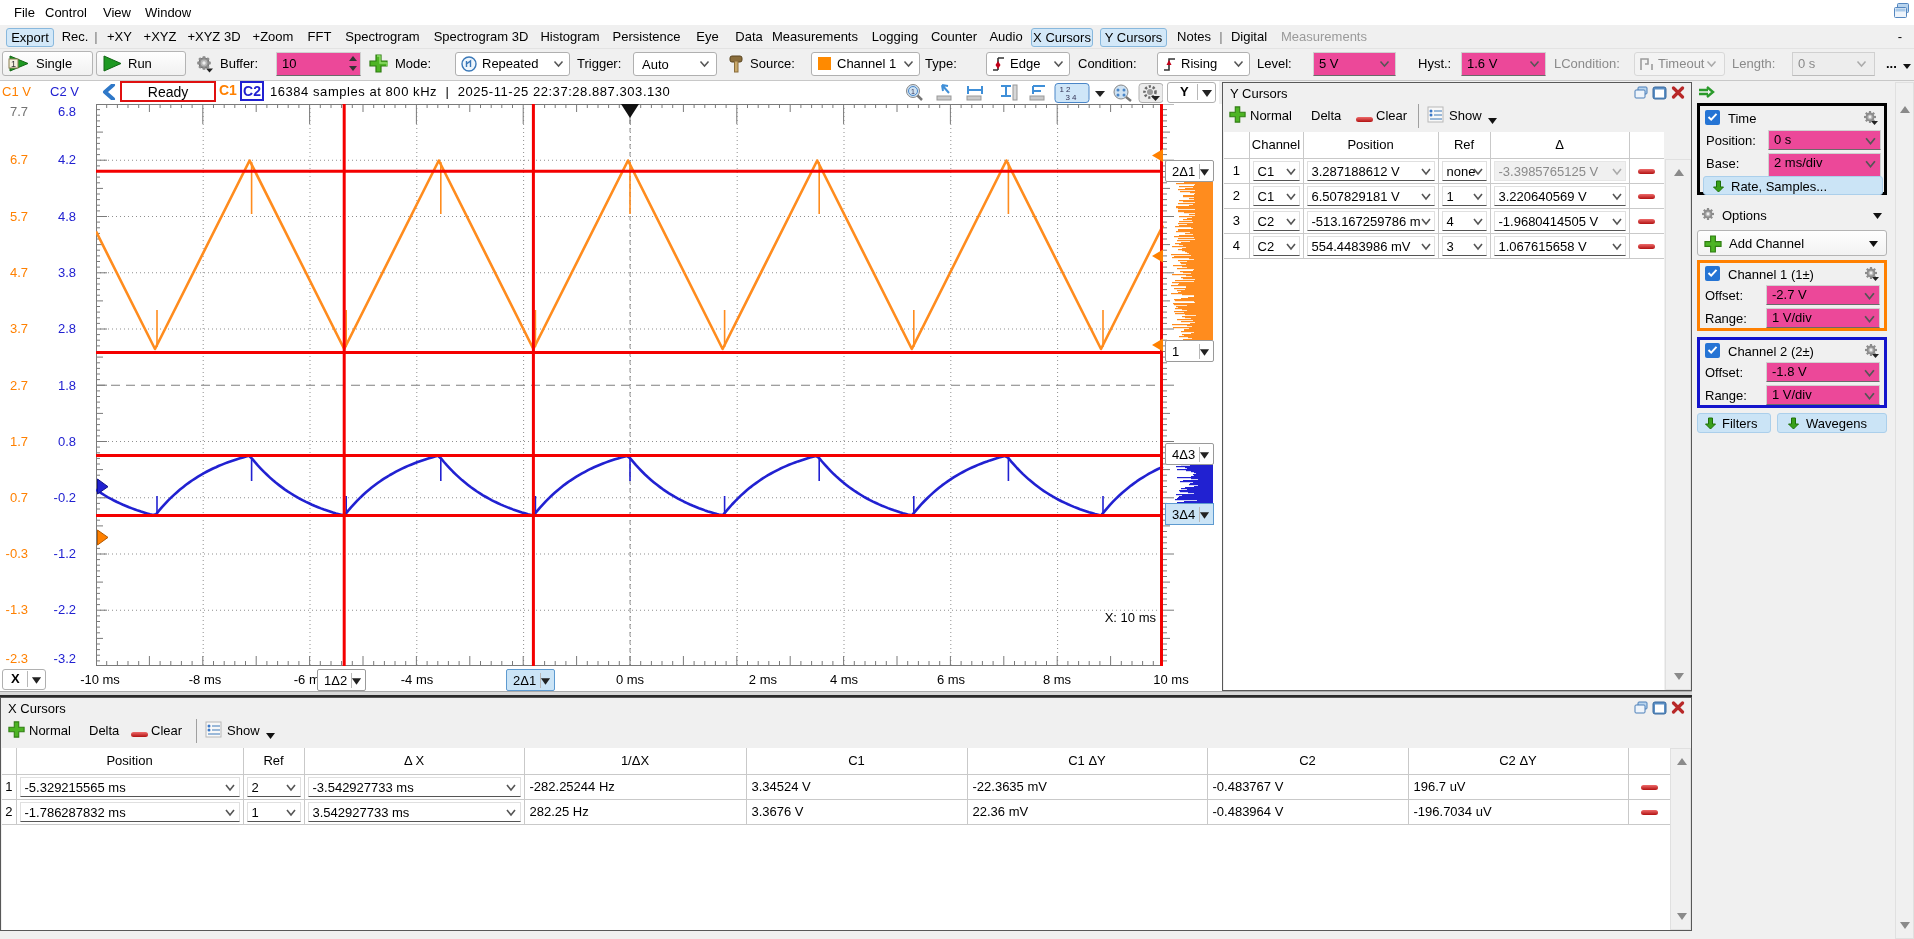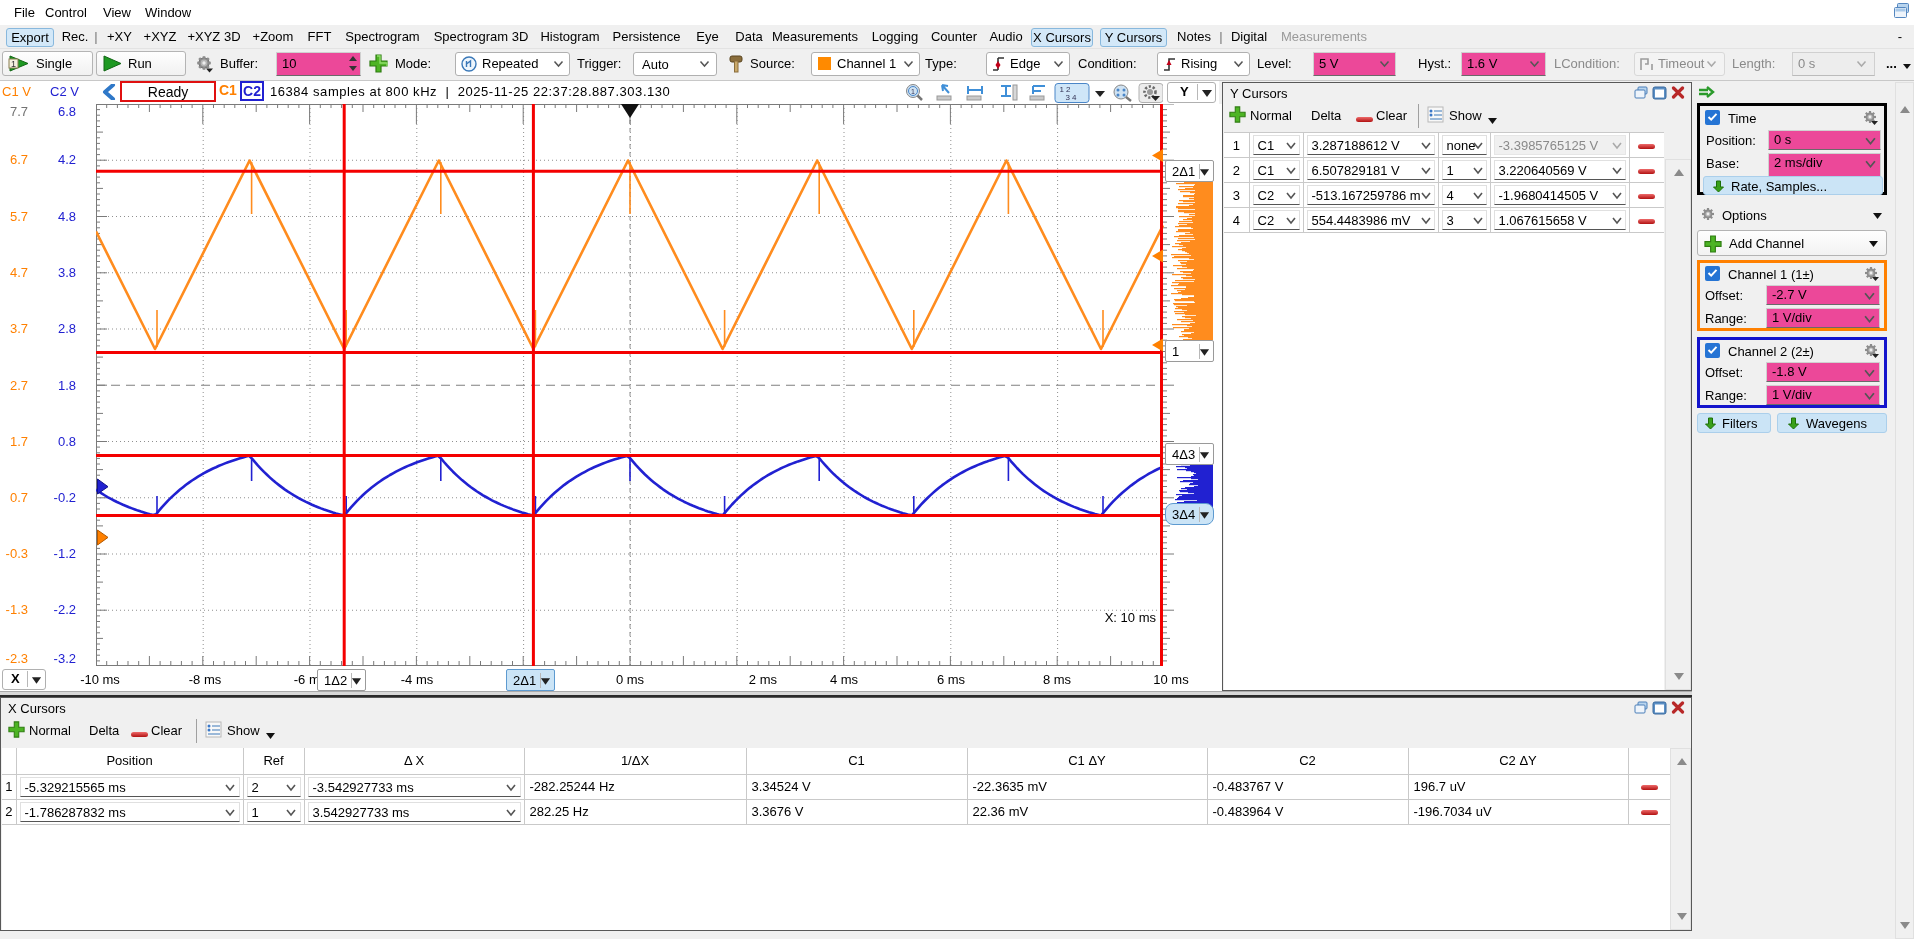--- a/index.html
+++ b/index.html
@@ -954,21 +954,21 @@
       <polygon points="1,1 11,1 6,8" fill="#222"></polygon>
     </svg>
   </div>
 <div class="abs" style="left:1165px;top:443px;width:49px;height:22px;background:#fff;border:1px solid #9a9a9a;border-radius:2px">
     <span style="position:absolute;left:6px;top:3px;font-size:13px">4Δ3</span>
     <span style="position:absolute;left:33px;top:3px;width:1px;height:15px;background:#b8b8b8"></span>
     <svg style="position:absolute;right:3px;top:7px" width="11" height="9" viewBox="0 0 12 9">
       <polygon points="1,1 11,1 6,8" fill="#222"></polygon>
     </svg>
   </div>
-<div class="abs" style="left:1165px;top:503px;width:49px;height:22px;background:#cbe4f6;border:1px solid #5d9ad0;border-radius:8px">
+<div class="abs" style="left:1165px;top:503px;width:49px;height:22px;background:#cbe4f6;border:1px solid #5d9ad0;border-radius:0">
     <span style="position:absolute;left:6px;top:3px;font-size:13px">3Δ4</span>
     <span style="position:absolute;left:33px;top:3px;width:1px;height:15px;background:#b8b8b8"></span>
     <svg style="position:absolute;right:3px;top:7px" width="11" height="9" viewBox="0 0 12 9">
       <polygon points="1,1 11,1 6,8" fill="#222"></polygon>
     </svg>
   </div>
 <div class="abs" style="left:0;top:666px;width:1219px;height:25px;background:#fff">
 <div class="abs" style="left:60px;top:6px;width:80px;text-align:center;font-size:13px">-10 ms</div>
 <div class="abs" style="left:165px;top:6px;width:80px;text-align:center;font-size:13px">-8 ms</div>
 <div class="abs" style="left:270px;top:6px;width:80px;text-align:center;font-size:13px">-6 ms</div>
@@ -1042,20 +1042,28 @@
 <table class="cur" style="width:440px">
         <colgroup>
           <col style="width:25px">
           <col style="width:54px">
           <col style="width:135px">
           <col style="width:52px">
           <col style="width:139px">
           <col style="width:35px">
         </colgroup>
 <tbody>
+          <tr>
+            <th style="border-left:none"></th>
+            <th>Channel</th>
+            <th>Position</th>
+            <th>Ref</th>
+            <th>Δ</th>
+            <th style="border-right:none"></th>
+          </tr>
 <tr>
             <td style="border-left:none;text-align:center">1</td>
 <td>
               <div class="cellcombo">
                 <span>C1</span>
                 <svg style="position:absolute;right:3px;top:6px" width="10" height="8" viewBox="0 0 10 8">
                   <path d="M1 1 L5 6 L9 1" stroke="#555" fill="none" stroke-width="1.6"></path>
                 </svg>
               </div>
             </td>

